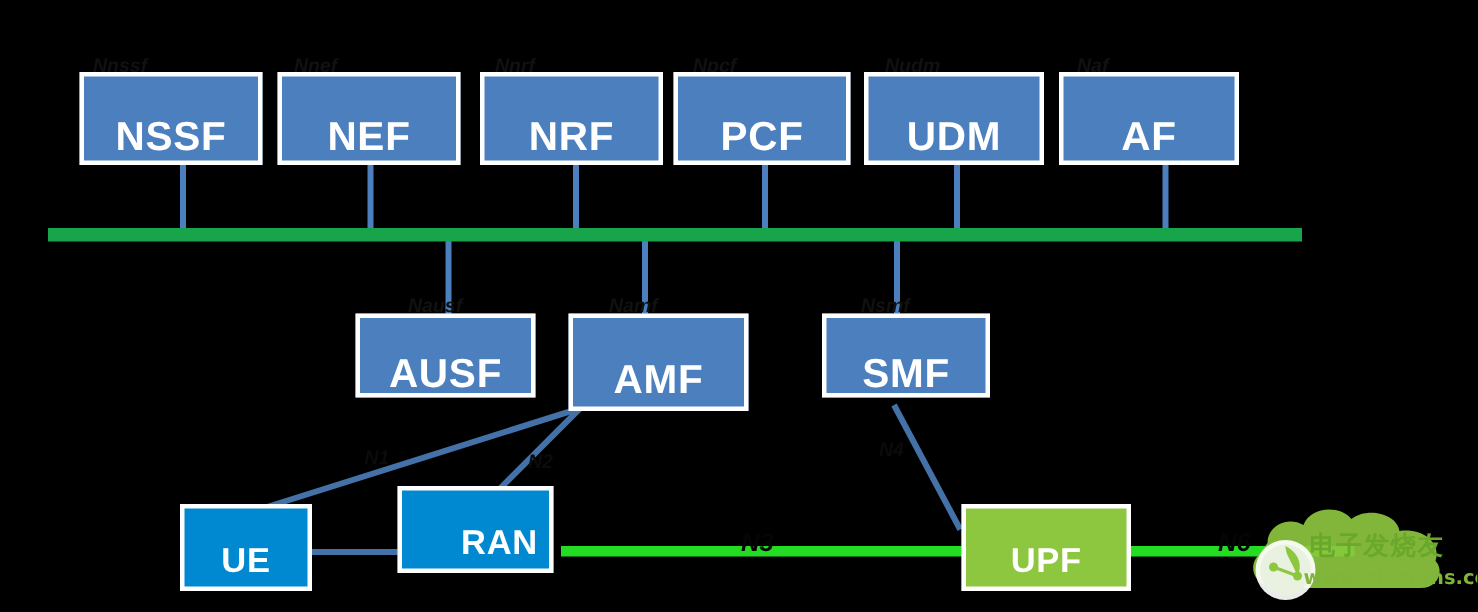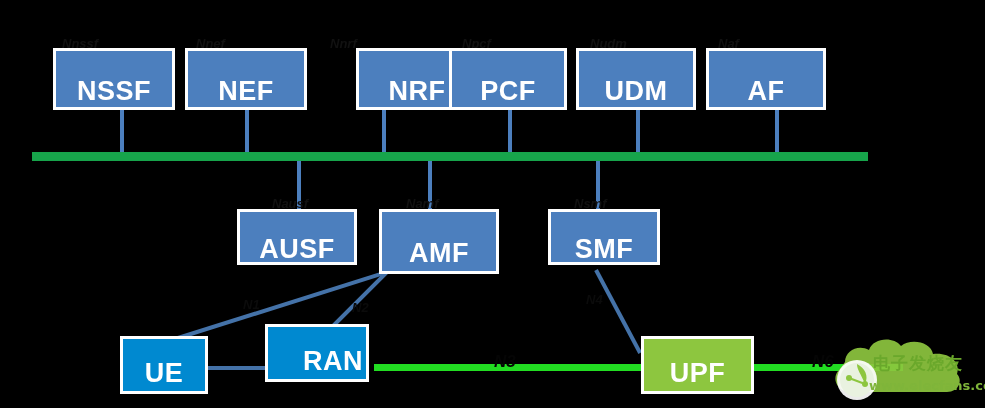--- a/index.html
+++ b/index.html
@@ -36,21 +36,21 @@
   .nf-box.user    { background: #8DC63F; }
 
   .nf-label {
     display: block;
     line-height: 1;
     position: relative;
     top: 12px;
   }
   .top-row .nf-label   { font-size: 27px; }
   .mid-row .nf-label   { font-size: 27px; }
-  .bot-row .nf-label   { font-size: 27px; top: 8px; text-align: right; }
+  .bot-row .nf-label   { font-size: 23px; top: 8px; text-align: right; }
 
   
   .sbi-bus {
     position: absolute;
     background: #17A44B;
     z-index: 4;
   }
 
   
   .up-line {
@@ -142,21 +142,21 @@
   <div class="if-label sbi-name" style="left:462px; top:36px;">Npcf</div>
   <div class="if-label sbi-name" style="left:590px; top:36px;">Nudm</div>
   <div class="if-label sbi-name" style="left:718px; top:36px;">Naf</div>
 
   <div class="nf-box cp top-row" style="left:185px; top:48px; width:122px; height:62px;">
     <span class="nf-label">NEF</span>
   </div>
   <div class="nf-box cp top-row" style="left:53px; top:48px; width:122px; height:62px;">
     <span class="nf-label">NSSF</span>
   </div>
-  <div class="nf-box cp top-row" style="left:320px; top:48px; width:122px; height:62px;margin-left:36px;">
+  <div class="nf-box cp top-row" style="left:320px; top:48px; width:122px; height:62px;">
     <span class="nf-label">NRF</span>
   </div>
   <div class="nf-box cp top-row" style="left:449px; top:48px; width:118px; height:62px;">
     <span class="nf-label">PCF</span>
   </div>
   <div class="nf-box cp top-row" style="left:576px; top:48px; width:120px; height:62px;">
     <span class="nf-label">UDM</span>
   </div>
   <div class="nf-box cp top-row" style="left:706px; top:48px; width:120px; height:62px;">
     <span class="nf-label">AF</span>

